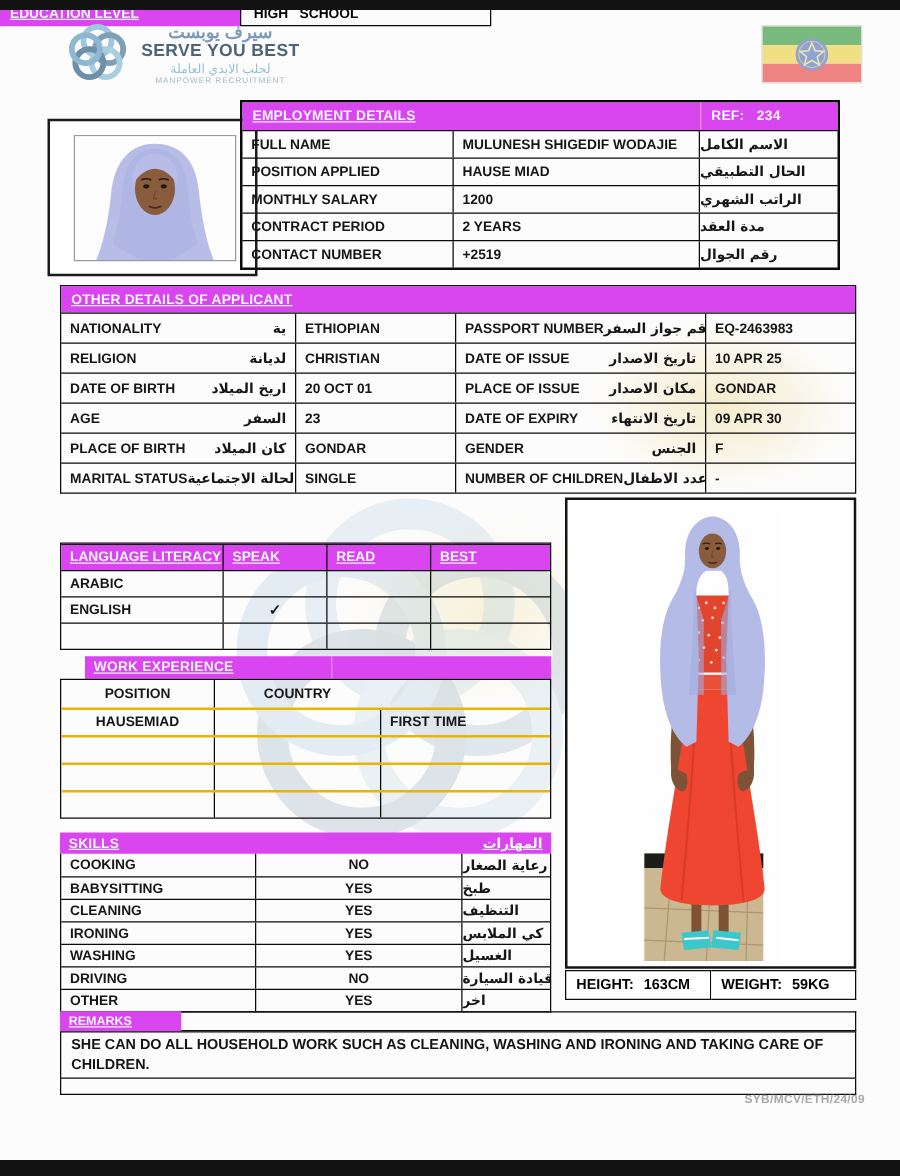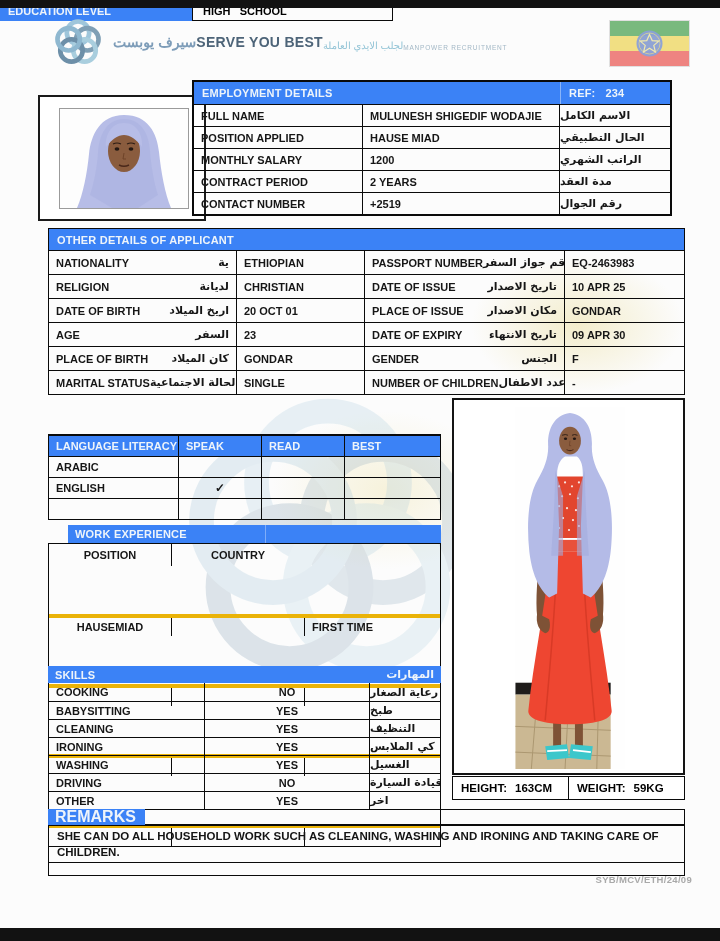--- a/index.html
+++ b/index.html
@@ -10,30 +10,30 @@
   .top-bar { position:absolute; left:0; top:0; width:720px; height:8px; background:#121212; }
   .bottom-bar { position:absolute; left:0; top:928px; width:720px; height:13px; background:#121212; }
 
   
   .watermark { position:absolute; left:158px; top:378px; width:340px; height:330px; opacity:0.22; pointer-events:none; }
   .tint1 { position:absolute; left:470px; top:255px; width:215px; height:140px; background:radial-gradient(ellipse at center, rgba(236,224,164,0.55), rgba(236,224,164,0) 70%); pointer-events:none; }
   .tint2 { position:absolute; left:270px; top:410px; width:230px; height:160px; background:radial-gradient(ellipse at center, rgba(240,230,180,0.45), rgba(240,230,180,0) 70%); pointer-events:none; }
 
   
   .logo-wrap { position:absolute; left:50px; top:15px; display:flex; align-items:center; gap:7px; }
-  .logo-text { display:flex; flex-direction:row; align-items:flex-end; line-height:1.1; }
+  .logo-text { display:flex; flex-direction:column; align-items:center; line-height:1.1; }
   .logo-ar { font-size:14px; color:#7d9cb8; direction:rtl; font-weight:700; }
   .logo-en { font-size:14px; color:#4d6478; font-weight:700; letter-spacing:0.3px; }
   .logo-tag-ar { font-size:10px; color:#93c4d6; direction:rtl; margin-top:1px; }
   .logo-tag-en { font-size:6.5px; color:#a3b8c6; letter-spacing:0.8px; }
 
   .flag { position:absolute; left:610px; top:21px; width:79px; height:45px; box-shadow:0 0 0 1px #e0e0e0; }
 
   
-  .navy { background:#3b82f6; color:#eef4fa; }
+  .navy { background:#d946ef; color:#eef4fa;text-decoration:underline; }
   .tbl { position:absolute; background:transparent; }
   .bar { display:flex; align-items:center; font-weight:700; font-size:11px; letter-spacing:0.2px; }
   .trow { display:grid; }
   .tc { display:flex; align-items:center; font-size:11px; font-weight:600; color:#161616; overflow:hidden; white-space:nowrap; }
   .pl { padding-left:7px; }
   .pr { padding-right:7px; }
   .ctr { justify-content:center; }
   .rgt { justify-content:flex-end; }
   .ar { direction:rtl; font-family:"DejaVu Sans","Liberation Sans",sans-serif; }
   .between { justify-content:space-between; }
@@ -68,41 +68,41 @@
   .lang .hrow .tc { color:#eef4fa; font-weight:700; }
   .lang .trow { grid-template-columns:129px 83px 83px 96px; height:21px; border-top:1px solid #0a0a0a; }
   .lang .tc + .tc { border-left:1px solid #0a0a0a; }
 
   
   .workbar { left:48px; top:525px; width:393px; height:18px; position:absolute;padding-left:20px; }
   .workbar .bar { height:100%; padding-left:7px; position:relative; }
   .workbar .divline { position:absolute; left:197px; top:0; width:1px; height:100%; background:rgba(255,255,255,0.35); }
   .work { left:48px; top:543px; width:393px; border:1px solid #0a0a0a; }
   .work .trow { grid-template-columns:122px 133px 136px; height:22px; }
-  .work .trow + .trow { border-top:4px solid #eab308;margin-top:48px; }
+  .work .trow + .trow { border-top:2px solid #eab308; }
   .work .tc + .tc { border-left:1px solid #0a0a0a; }
 
   
   .skillsbar { left:48px; top:666px; width:393px; height:17px; position:absolute; }
   .skillsbar .bar { height:100%; padding:0 7px; justify-content:space-between; }
   .skills { left:48px; top:683px; width:393px; border:1px solid #0a0a0a; border-top:none; }
   .skills .trow { grid-template-columns:155px 165px 71px; height:18px; }
   .skills .trow + .trow { border-top:1px solid #0a0a0a; }
   .skills .tc + .tc { border-left:1px solid #0a0a0a; }
 
   
   .photo-box { position:absolute; left:452px; top:398px; width:233px; height:377px; border:2px solid #141414; background:#fff; }
   .photo-box svg { position:absolute; left:26px; top:7px; }
   .hw { position:absolute; left:452px; top:776px; width:233px; height:24px; display:grid; grid-template-columns:117px 116px; }
   .hw .cell { border:1px solid #0a0a0a; display:flex; align-items:center; gap:8px; padding-left:8px; font-size:11.5px; font-weight:700; background:#fff; }
   .hw .cell + .cell { border-left:none; }
 
   
   .remarks-head { position:absolute; left:48px; top:809px; width:637px; height:16px; display:flex; }
-  .remarks-head .lab { width:97px; height:100%; display:flex; align-items:center; padding-left:7px; font-size:16px; font-weight:700; }
+  .remarks-head .lab { width:97px; height:100%; display:flex; align-items:center; padding-left:7px; font-size:10px; font-weight:700; }
   .remarks-head .rest { flex:1; border:1px solid #0a0a0a; border-left:none; background:transparent; }
   .remarks-box { position:absolute; left:48px; top:825px; width:637px; height:38px; border:1px solid #0a0a0a; font-size:11.5px; font-weight:600; color:#141414; padding:3px 8px; line-height:1.35; }
   .empty-strip { position:absolute; left:48px; top:863px; width:637px; height:13px; border:1px solid #0a0a0a; border-top:none; }
 
   .footer-code { position:absolute; right:28px; top:874px; font-size:9.5px; color:#a9a9a9; letter-spacing:0.3px; font-weight:600; }
 
   .chk { font-size:12px; }
 </style>
 </head>
 <body>

